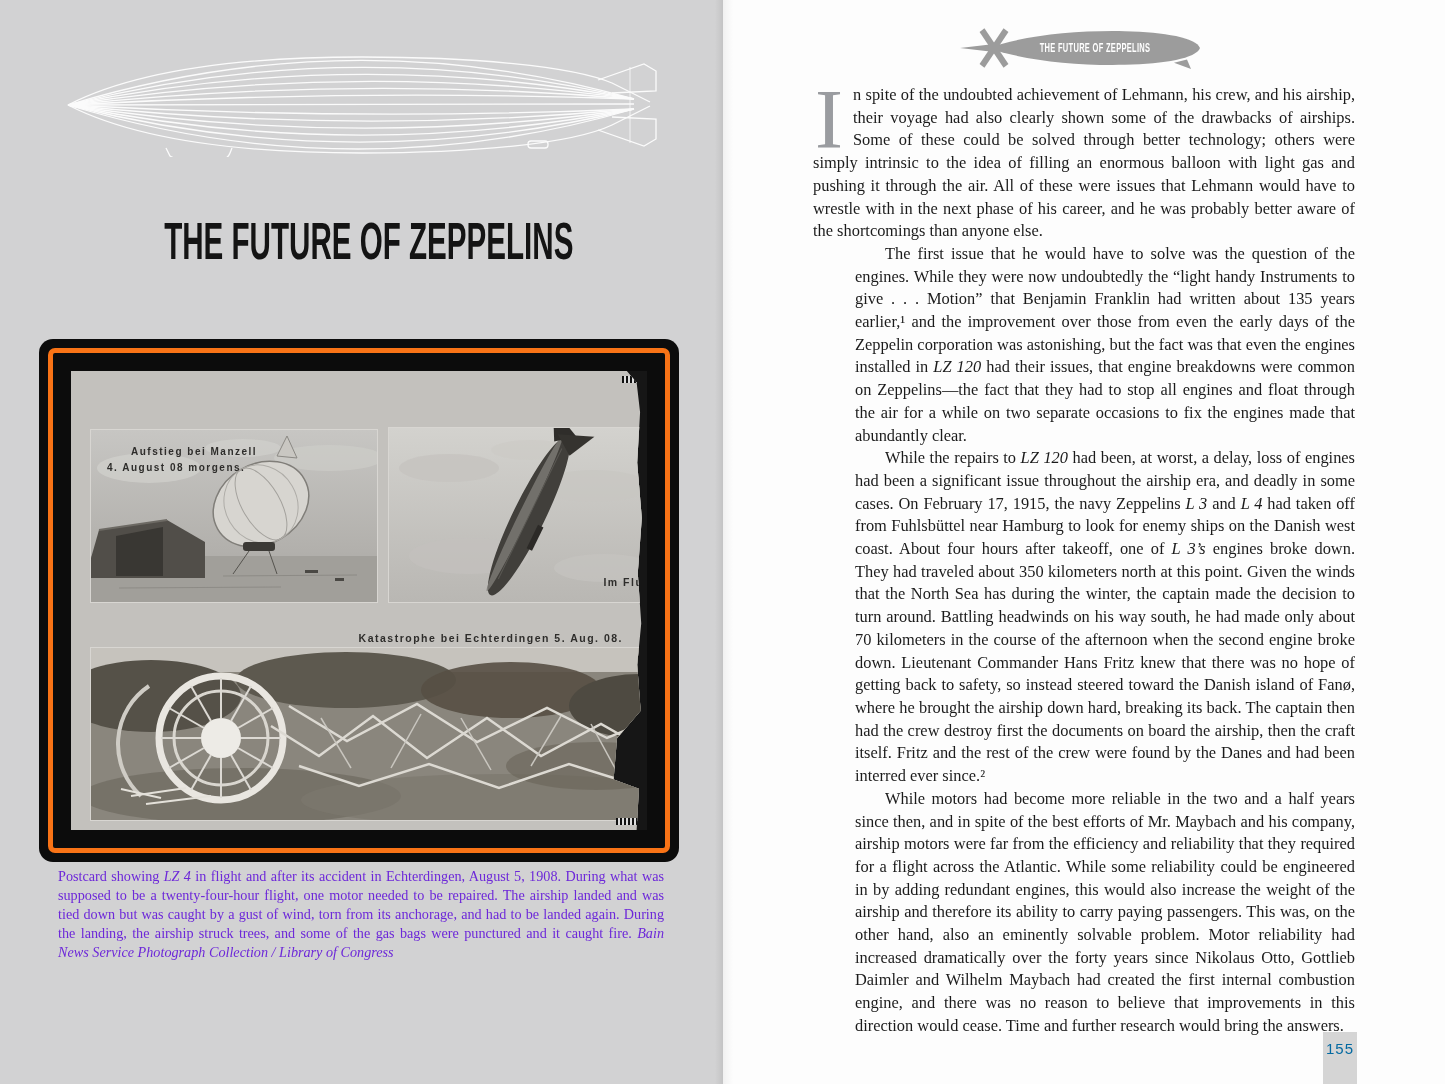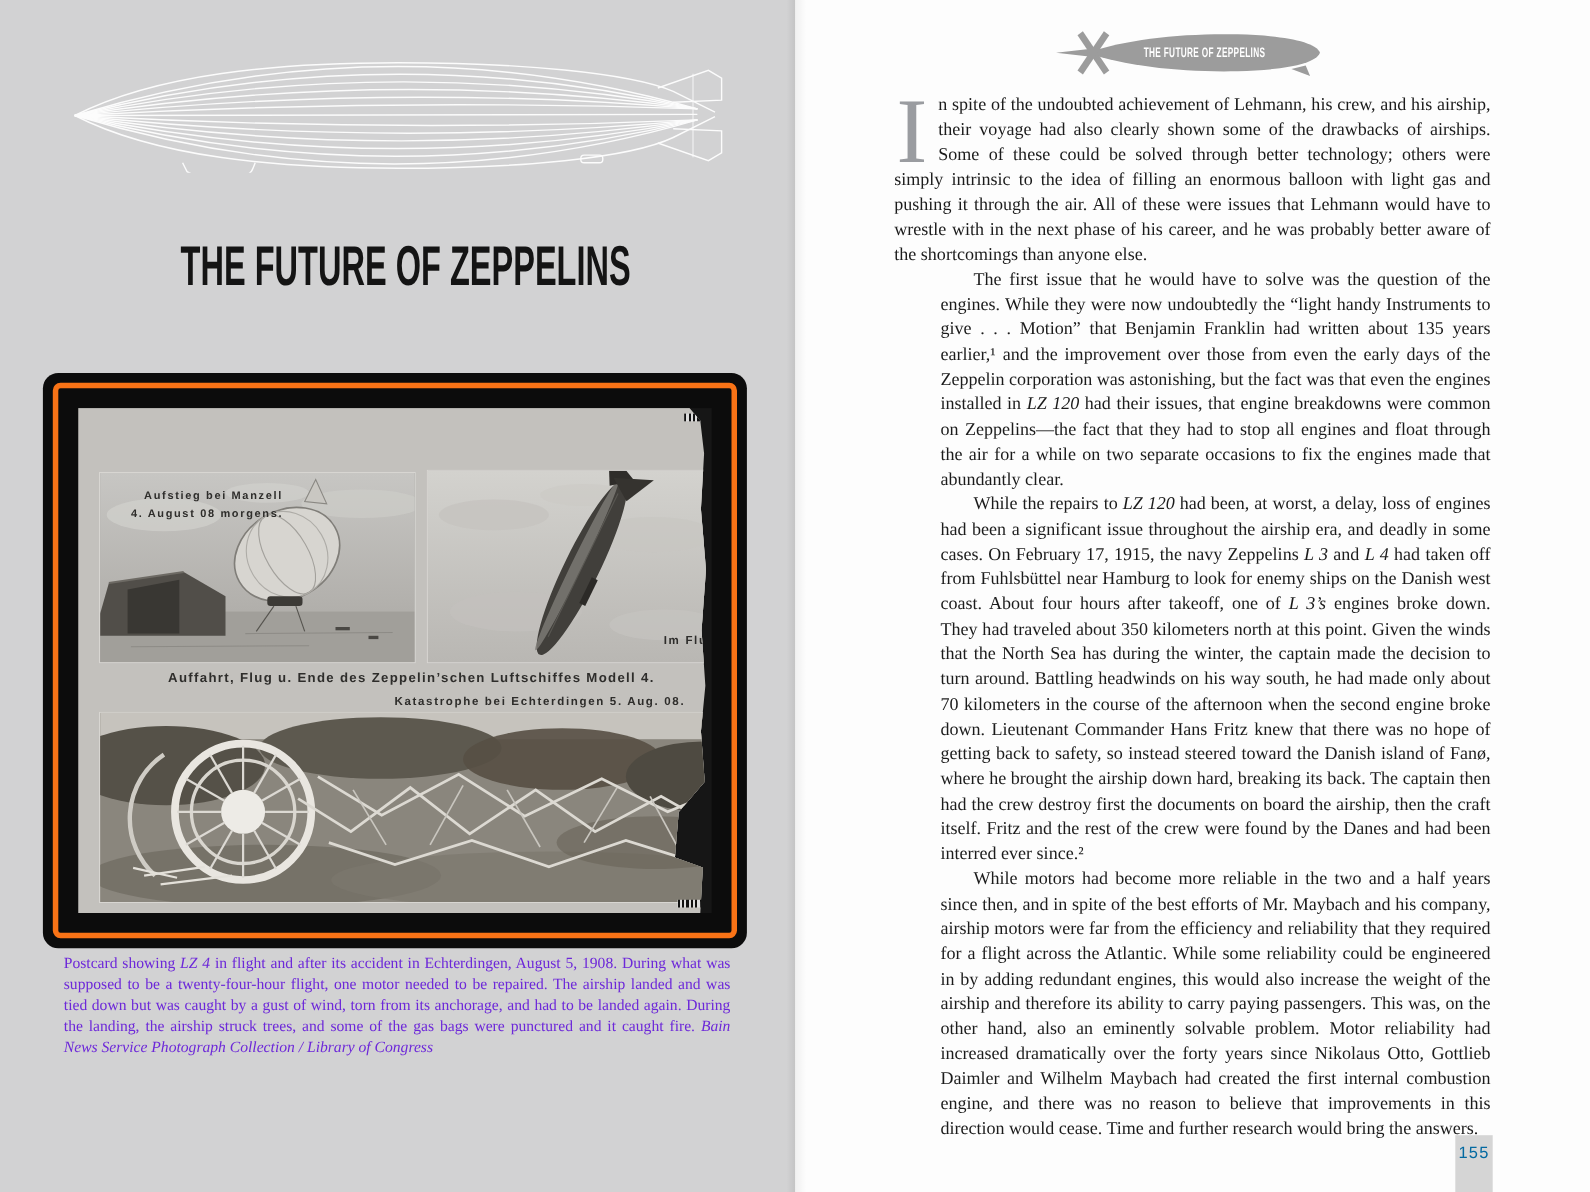--- a/index.html
+++ b/index.html
@@ -32,21 +32,21 @@
         99.0% 55%,98.3% 64%,98.9% 74%,94.8% 80%,94.2% 89%,98.6% 91%,98.2% 100%,0 100%);}
   .photo{position:absolute;overflow:hidden;background:#b3b1ad;border:1px solid #d8d6d2;}
   .photo svg{display:block;width:100%;height:100%;}
   .photo1{left:19px;top:58px;width:286px;height:172px;}
   .photo2{left:317px;top:56px;width:288px;height:174px;}
   .photo3{left:19px;top:276px;width:584px;height:172px;
         clip-path:polygon(0 0,97% 0,100% 5%,98.5% 30%,99.3% 52%,96% 62%,98.5% 72%,96.5% 100%,0 100%);}
   .pc-label{position:absolute;font-family:"Liberation Sans", sans-serif;font-weight:700;
         color:#2e2d2b;letter-spacing:1.5px;}
   .lbl-ascent1{left:40px;top:16px;font-size:10px;}
-  .lbl-ascent2{left:28px;top:32px;font-size:10px;}
+  .lbl-ascent2{left:16px;top:32px;font-size:10px;}
   .lbl-inflight{right:14px;bottom:14px;font-size:10.5px;}
   .lbl-center{left:50px;right:20px;top:238px;text-align:center;font-size:12px;letter-spacing:1.2px;}
   .lbl-catastrophe{left:200px;right:24px;top:261px;text-align:right;font-size:10.5px;}
   .film-mark{position:absolute;width:22px;height:7px;
         background:repeating-linear-gradient(90deg,#111 0 2px,#ddd 2px 4px);}
   .fm-top{top:5px;right:3px;}
   .fm-bottom{bottom:5px;right:9px;}
   .figure-caption{position:absolute;left:58px;top:867px;width:606px;margin:0;
         font-size:14.2px;line-height:19px;text-align:justify;color:#6d28d9;}
   .seg-i{font-style:italic;}
@@ -169,21 +169,20 @@
                   <ellipse cx="140" cy="83" rx="86" ry="5" fill="#7b7974" opacity="0.85"></ellipse>
                   <polygon points="218,78 248,62 232,96" fill="#2f2d2a"></polygon>
                   <polygon points="212,98 240,112 226,78" fill="#35332f"></polygon>
                   <line x1="70" y1="88" x2="215" y2="88" stroke="#5a5853"></line>
                   <rect x="110" y="100" width="26" height="6" fill="#2c2a27"></rect>
                 </g>
               </svg>
               <span class="pc-label lbl-inflight">Im Fluge.</span>
             </div>
 
-            <div class="pc-label lbl-center">Auffahrt, Flug u. Ende des Zeppelin’schen Luftschiffes Modell 4.</div>
             <div class="pc-label lbl-catastrophe">Katastrophe bei Echterdingen 5. Aug. 08.</div>
 
             <div class="photo photo3">
               <svg viewBox="0 0 584 172" preserveAspectRatio="none">
                 <rect width="584" height="172" fill="#8a867d"></rect>
                 <rect width="584" height="24" fill="#c6c3bd"></rect>
                 <ellipse cx="60" cy="48" rx="90" ry="36" fill="#555148"></ellipse>
                 <ellipse cx="255" cy="32" rx="110" ry="28" fill="#5d594f"></ellipse>
                 <ellipse cx="420" cy="42" rx="90" ry="28" fill="#564f44" opacity="0.9"></ellipse>
                 <ellipse cx="548" cy="58" rx="70" ry="32" fill="#4e4a41"></ellipse>

